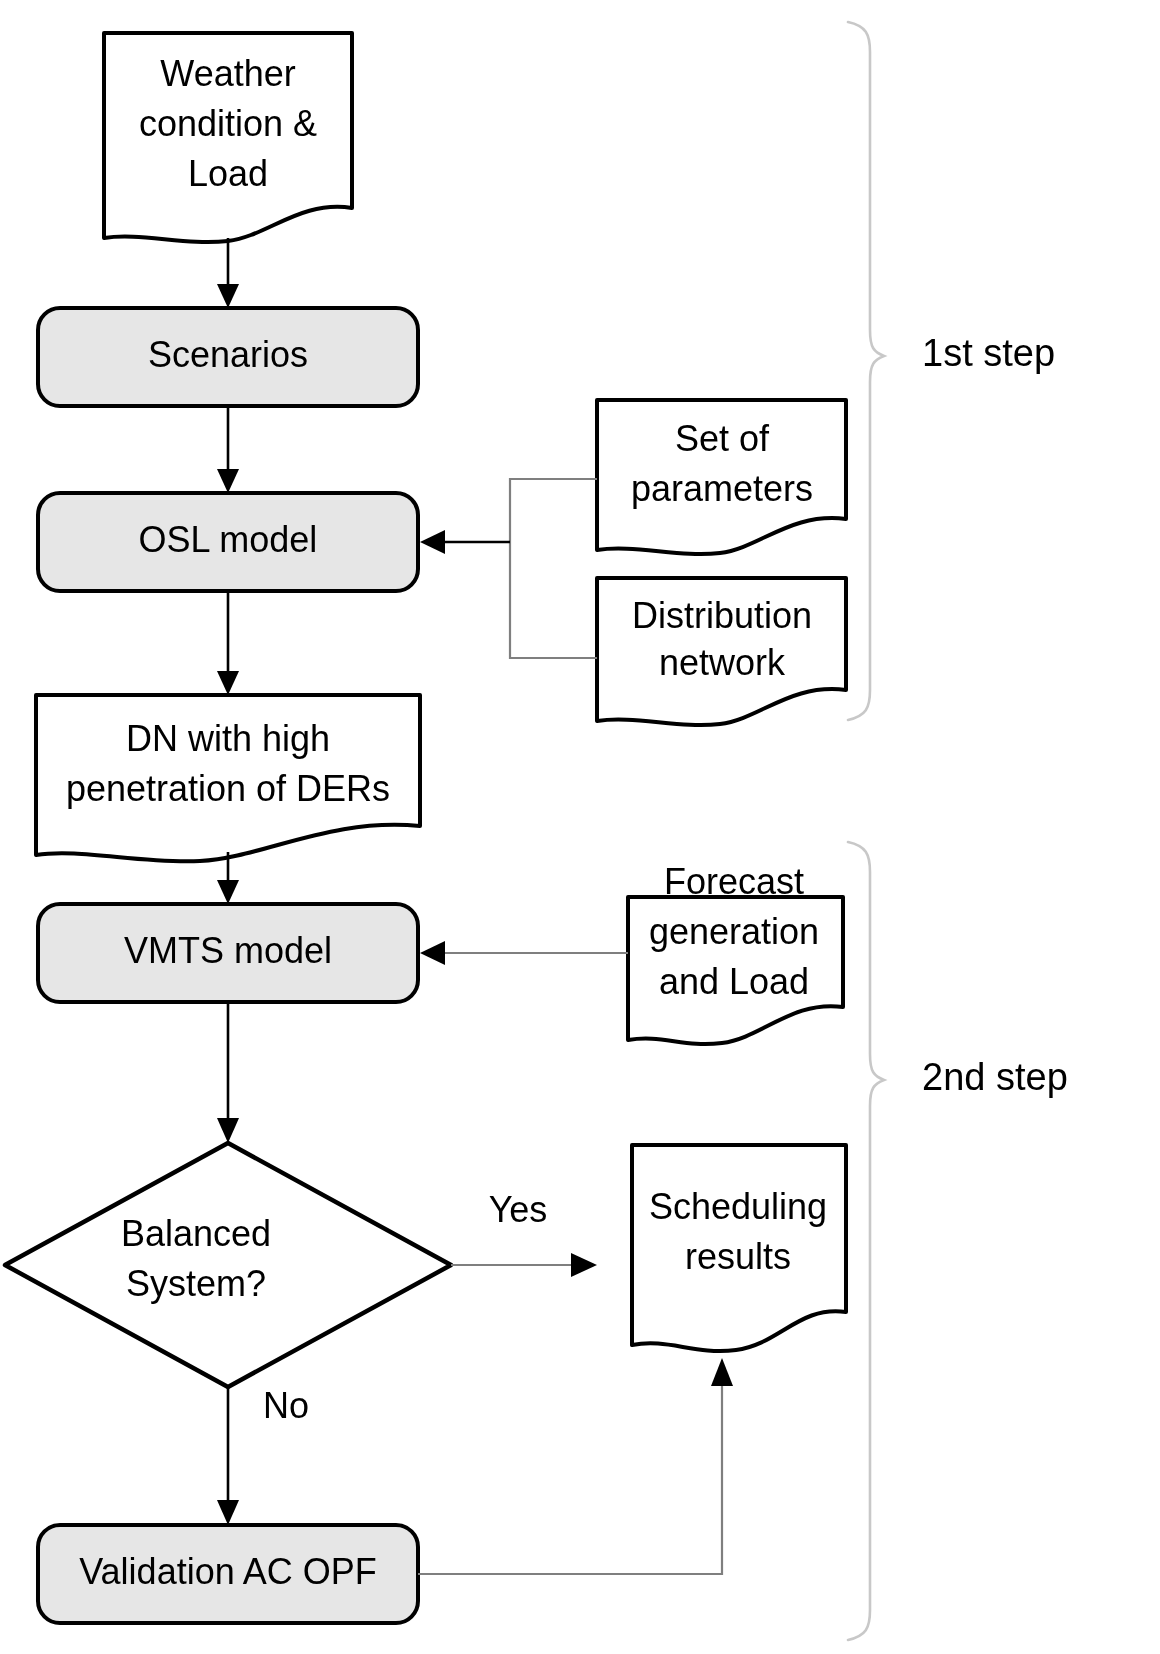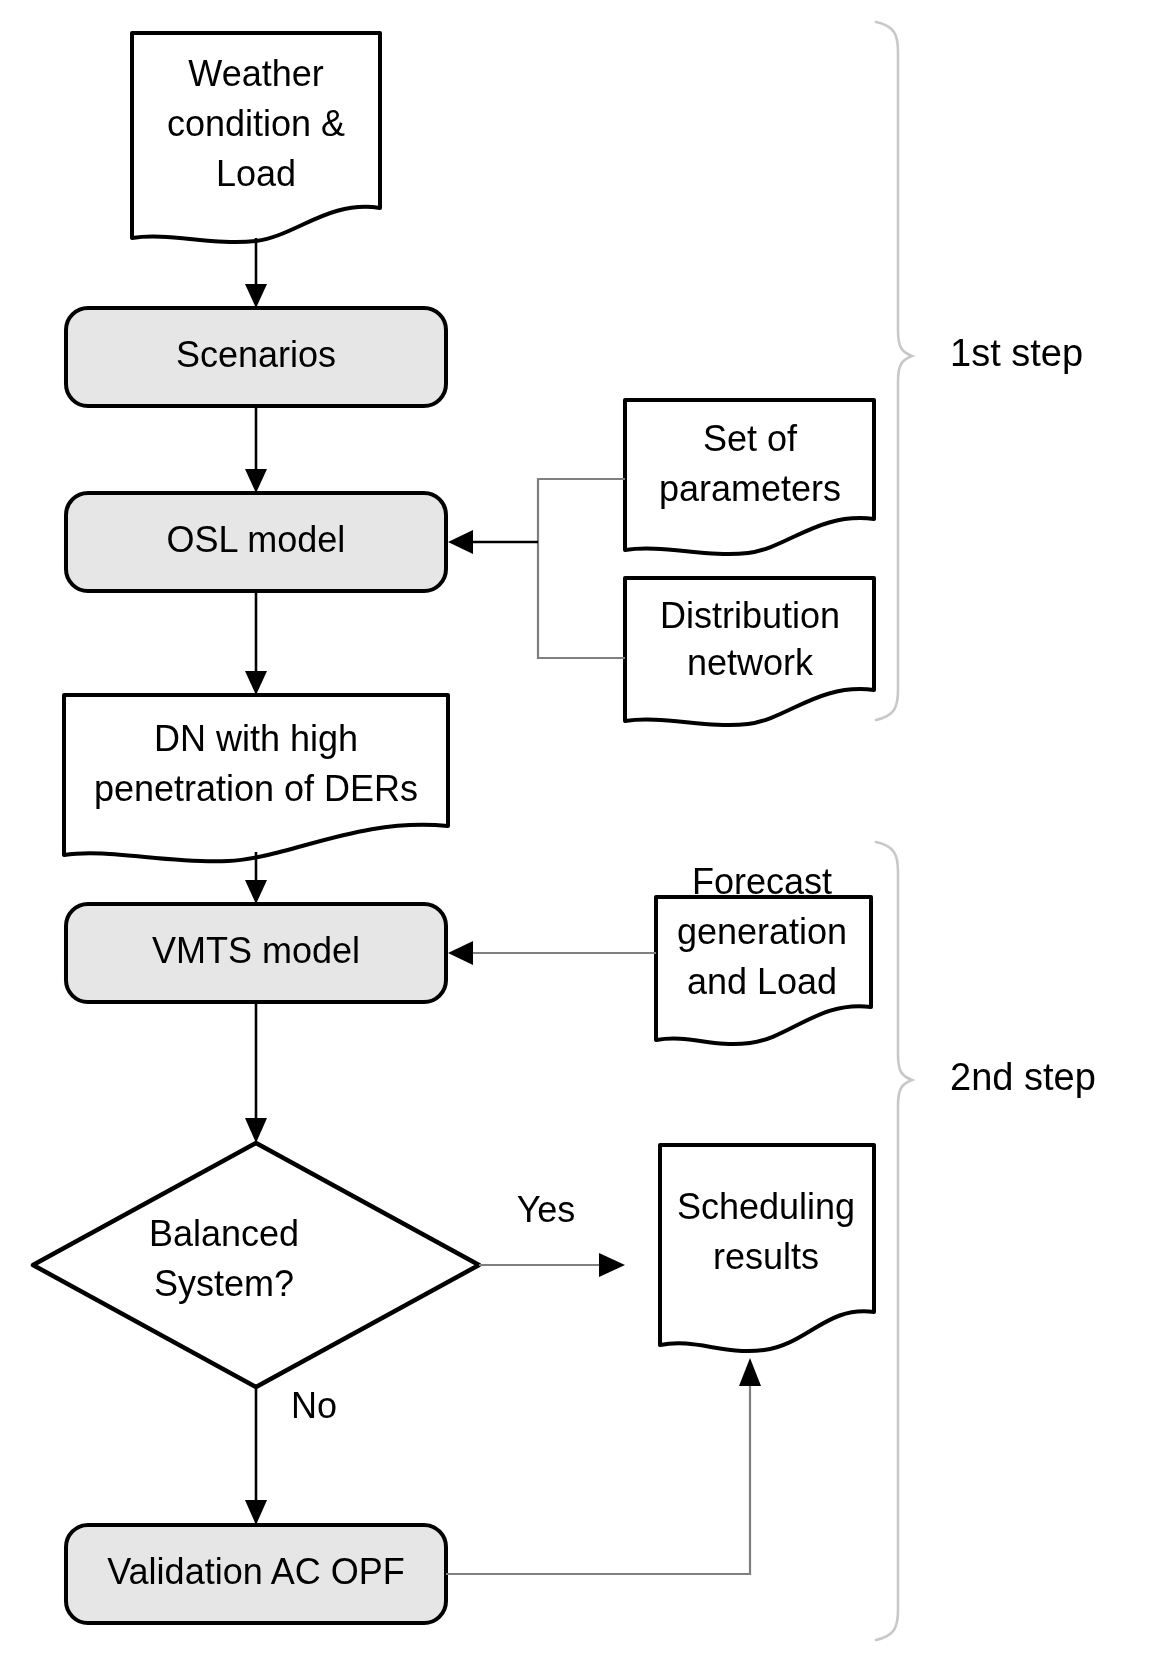--- a/index.html
+++ b/index.html
@@ -10,21 +10,20 @@
   body {
     width: 1160px;
     height: 1654px;
     font-family: "Liberation Sans", sans-serif;
     overflow: hidden;
   }
   #flow-root {
     position: relative;
     width: 983px;
     height: 1654px;
-    padding-left: 28px;
   }
   svg#flow-svg {
     display: block;
     width: 1160px;
     height: 1654px;
   }
   .node-shape {
     stroke: #000000;
     stroke-width: 4;
     fill: #ffffff;

